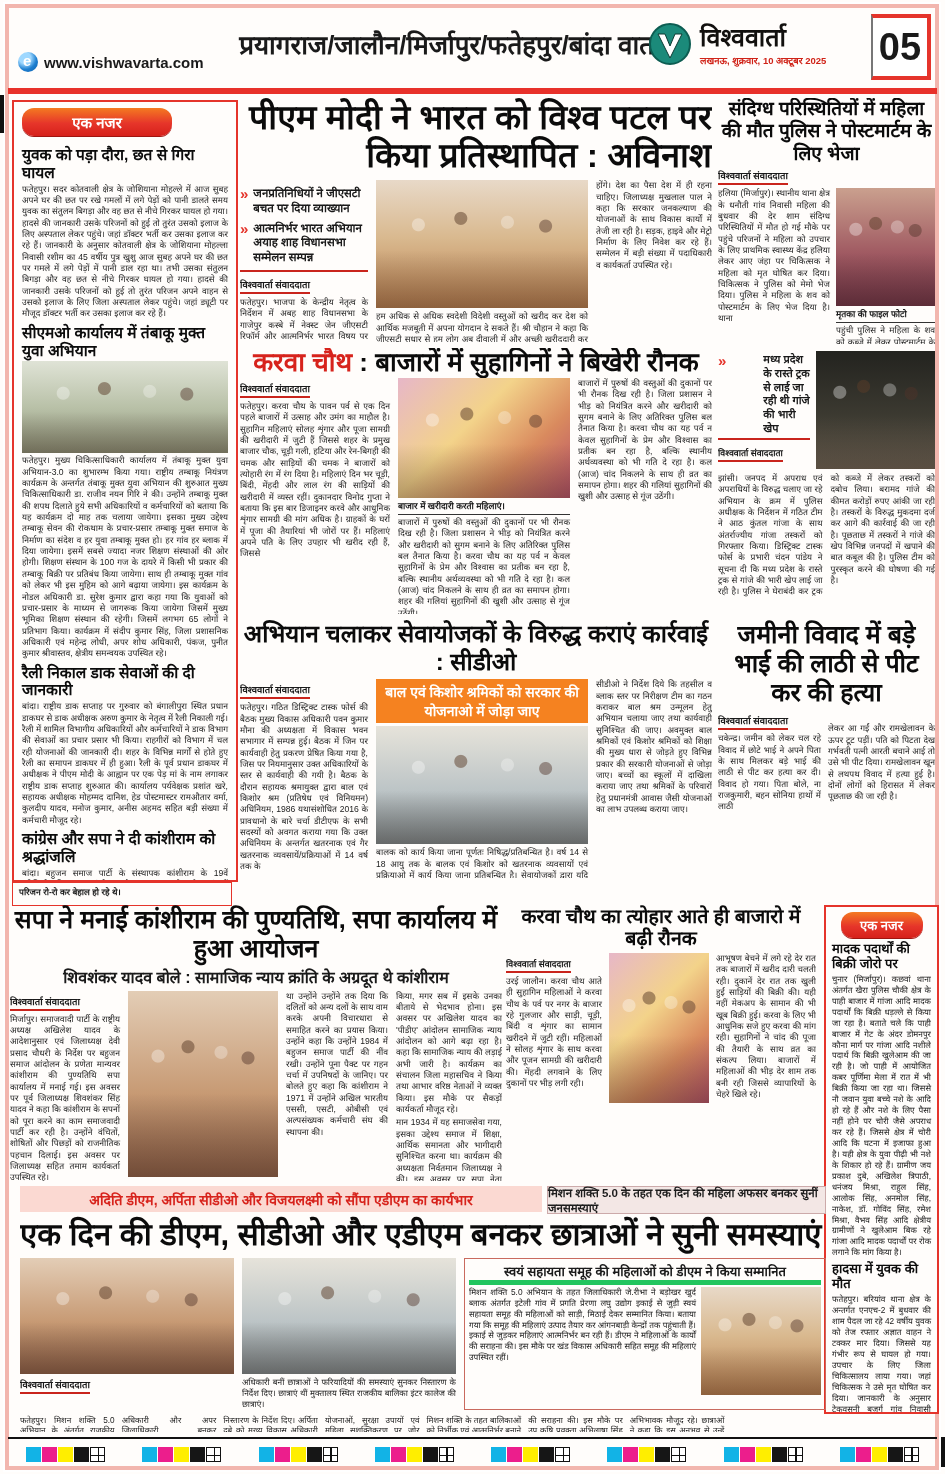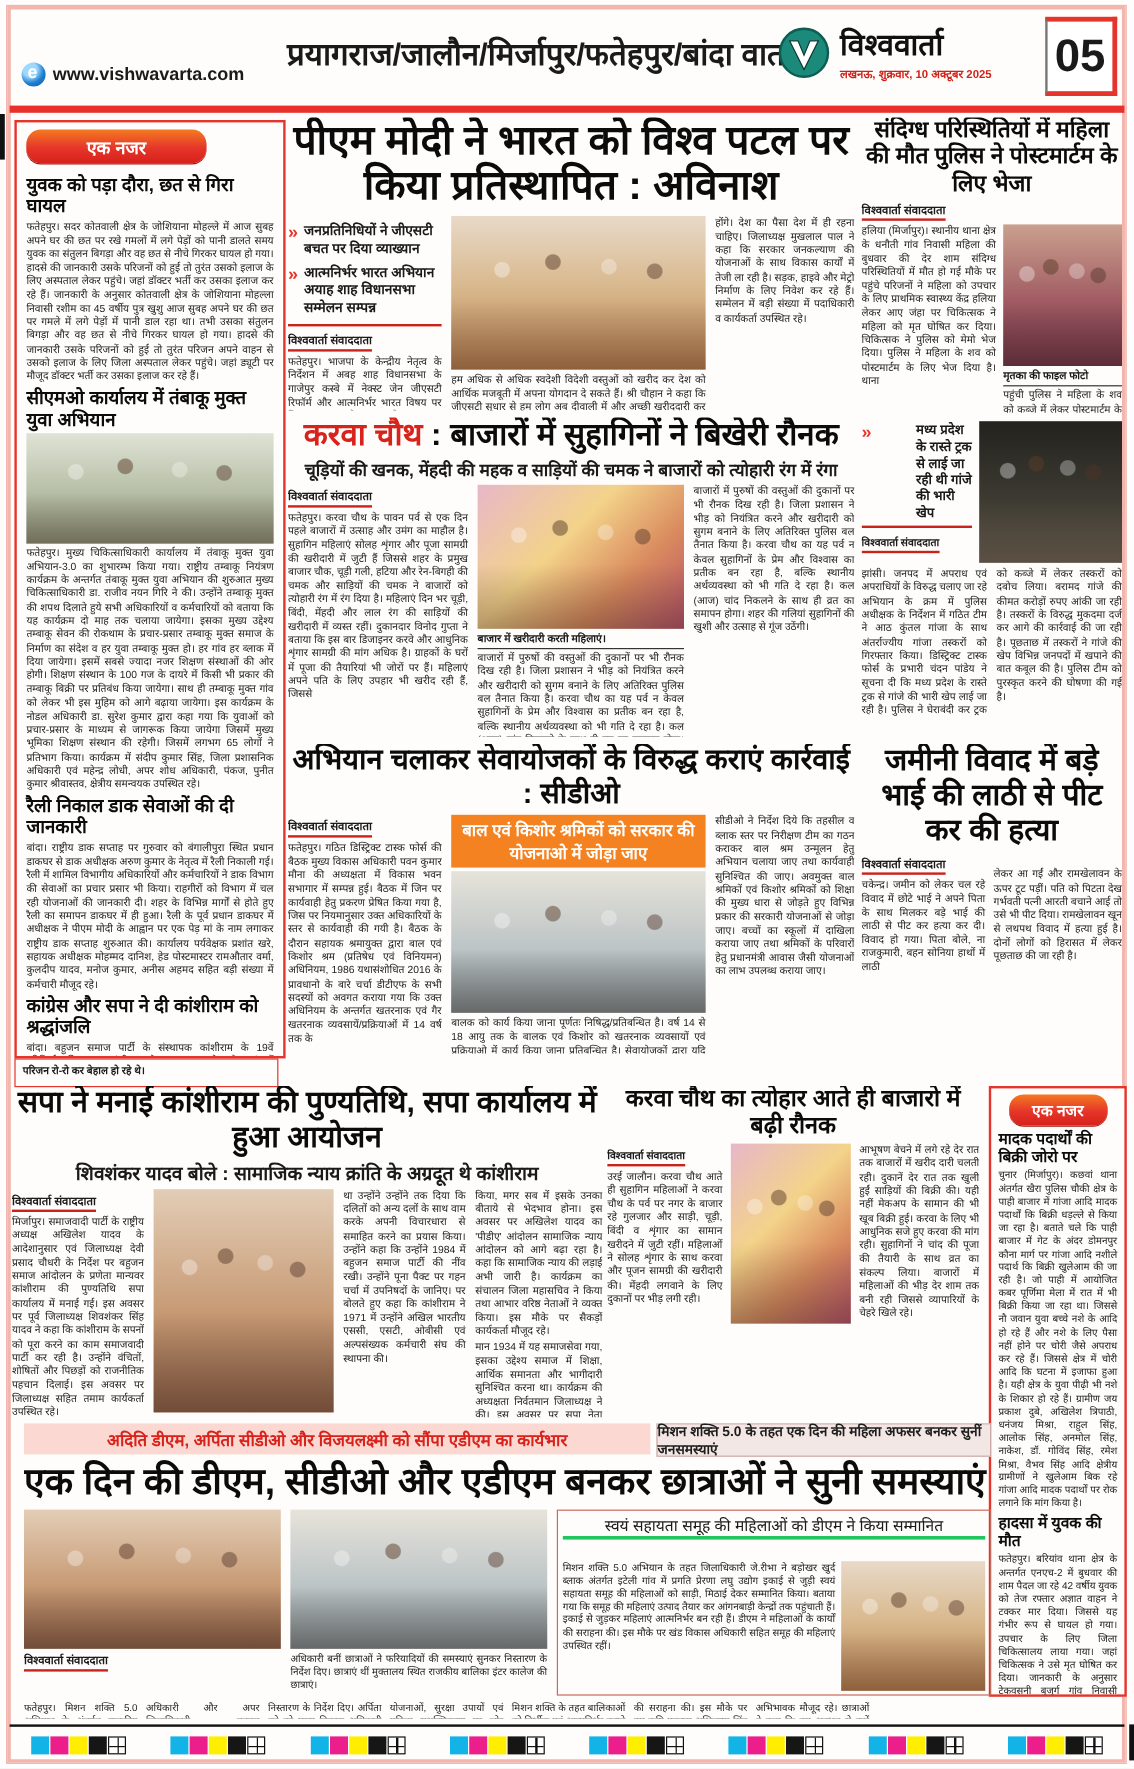--- a/index.html
+++ b/index.html
@@ -23,21 +23,21 @@
   
   .njbox{border:2px solid #e5342b;background:#fffdfb;}
   .njhead{margin:6px 8px 4px 8px;width:150px;text-align:center;color:#fff;font-weight:bold;font-size:15px;
           padding:4px 0;border-radius:12px;background:linear-gradient(180deg,#f47a21 0%,#e6352a 55%,#d6211b 100%);
           box-shadow:0 1px 0 #a01510;}
   .njbody{padding:2px 8px 6px 8px;}
   h2.story{margin:4px 0 2px 0;font-size:15.5px;line-height:1.15;color:#0c0c0c;}
   h3.story{margin:4px 0 2px 0;font-size:13px;line-height:1.15;color:#0c0c0c;}
   .body{font-size:8.6px;line-height:1.32;text-align:justify;color:#222;}
   .byline{font-weight:bold;font-size:9.5px;border-bottom:2px solid #c9241c;display:inline-block;padding-bottom:1px;margin:2px 0 3px 0;}
-  .headline-xl{font-size:34px;line-height:1.12;font-weight:bold;text-align:center;margin:0;color:#0b0b0b;}
+  .headline-xl{font-size:34px;line-height:1.12;font-weight:bold;text-align:right;margin:0;color:#0b0b0b;}
   .headline-l{font-size:23px;line-height:1.15;font-weight:bold;margin:0;color:#0b0b0b;}
   .headline-m{font-size:19px;line-height:1.18;font-weight:bold;margin:0;color:#0b0b0b;}
   .subhead{font-size:14.5px;font-weight:bold;text-align:center;margin:3px 0;}
   .red{color:#d7231c;}
   .bullets{font-size:11.5px;font-weight:bold;line-height:1.25;}
   .bullet{display:flex;gap:5px;margin:6px 0;}
   .chev{color:#e5342b;font-size:15px;line-height:1;font-weight:bold;}
   .cols2{column-count:2;column-gap:8px;}
   .cols8{column-count:8;column-gap:7px;}
   .ph{position:relative;background:#cfc8bd;}
@@ -52,21 +52,21 @@
   .ph-market{background:linear-gradient(135deg,#e7b7c8,#f3d38a 40%,#d98a5e 70%,#b8506a);}
   .ph-portrait{background:linear-gradient(180deg,#caa08e 0%,#a05a62 55%,#6e2f46 100%);}
   .ph-night{background:linear-gradient(180deg,#23231f 0%,#3c3a31 55%,#6a6456 100%);}
   .ph-meeting{background:linear-gradient(180deg,#e6e3da 0%,#bcc4c6 55%,#7d8b90 100%);}
   .ph-group{background:linear-gradient(180deg,#e3cdb6 0%,#c79a74 55%,#8e5f46 100%);}
   .caption{font-size:8.8px;font-weight:bold;border-bottom:1px solid #333;padding:2px 0;}
   .banner{background:#f58220;color:#fff;font-weight:bold;text-align:center;font-size:14px;padding:3px 2px;}
   .band-pink{background:#fbd9d2;color:#d7231c;font-weight:bold;font-size:14px;display:flex;align-items:center;justify-content:center;}
   .band-dark{background:#f3e7e5;color:#1d1d1d;font-weight:bold;font-size:11.5px;display:flex;align-items:center;justify-content:center;border:1px solid #caa;}
   .shgbox{border:1px solid #c96a5e;padding:3px 4px;}
-  .shg-h{font-size:13px;font-weight:normal;text-align:center;border-bottom:3px solid #22c55e;margin-bottom:18px;}
+  .shg-h{font-size:13px;font-weight:bold;text-align:center;border-bottom:5px solid #22c55e;margin-bottom:2px;}
   .tailbox{border:1.5px solid #e5342b;font-size:8.6px;font-weight:bold;padding:3px 6px;}
   .blackrule{position:absolute;left:8px;right:8px;top:1437px;height:2px;background:#111;}
   .cmykrow{position:absolute;left:26px;right:26px;top:1447px;display:flex;justify-content:space-between;}
   .cmyk{display:flex;gap:1px;}
   .sw{width:15px;height:15px;display:inline-block;}
   .sw.c{background:#12b3e6;} .sw.m{background:#ec1e8c;} .sw.y{background:#ffee00;} .sw.k{background:#161616;}
   .sw.reg{background:#fff;border:1.5px solid #111;box-sizing:border-box;position:relative;}
   .sw.reg:before{content:"";position:absolute;left:50%;top:0;bottom:0;width:1.5px;background:#111;}
   .sw.reg:after{content:"";position:absolute;top:50%;left:0;right:0;height:1.5px;background:#111;}
   .thinredrule{height:2px;background:#c9241c;margin:2px 0;}
@@ -156,21 +156,20 @@
         <p class="body" style="margin:2px 0 0 0;">पहुंची पुलिस ने महिला के शव को कब्जे में लेकर पोस्टमार्टम के लिए भेज दिया गया है। महिला के मायका पक्ष के परिजन शव को लेकर घर चले गए। मौके पर पोस्टमार्टम रिपोर्ट के बाद मौत का कारण स्पष्ट हो पायेगा।</p>
       </div>
     </div>
   </section>
 
   <section class="sec" style="left:240px;top:348px;width:472px;height:266px;">
     <h1 class="headline-l" style="font-size:26px;text-align:center;">
       <span class="red">करवा चौथ</span>
       <span>: बाजारों में सुहागिनों ने बिखेरी रौनक</span>
     </h1>
-    <div class="subhead">चूड़ियों की खनक, मेंहदी की महक व साड़ियों की चमक ने बाजारों को त्योहारी रंग में रंगा</div>
     <div style="display:flex;gap:8px;">
       <div style="width:150px;">
         <div class="byline">विश्ववार्ता संवाददाता</div>
         <p class="body" style="margin:0;">फतेहपुर। करवा चौथ के पावन पर्व से एक दिन पहले बाजारों में उत्साह और उमंग का माहौल है। सुहागिन महिलाएं सोलह शृंगार और पूजा सामग्री की खरीदारी में जुटी हैं जिससे शहर के प्रमुख बाजार चौक, चूड़ी गली, हटिया और रेन-बिगही की चमक और साड़ियों की चमक ने बाजारों को त्योहारी रंग में रंग दिया है। महिलाएं दिन भर चूड़ी, बिंदी, मेंहदी और लाल रंग की साड़ियों की खरीदारी में व्यस्त रहीं। दुकानदार विनोद गुप्ता ने बताया कि इस बार डिजाइनर करवे और आधुनिक शृंगार सामग्री की मांग अधिक है। ग्राहकों के घरों में पूजा की तैयारियां भी जोरों पर हैं। महिलाएं अपने पति के लिए उपहार भी खरीद रही हैं, जिससे</p>
       </div>
       <div style="width:172px;">
         <div class="ph ph-market" style="height:120px;"></div>
         <div class="caption">बाजार में खरीदारी करती महिलाएं।</div>
         <p class="body" style="margin:2px 0 0 0;">बाजारों में पुरुषों की वस्तुओं की दुकानों पर भी रौनक दिख रही है। जिला प्रशासन ने भीड़ को नियंत्रित करने और खरीदारी को सुगम बनाने के लिए अतिरिक्त पुलिस बल तैनात किया है। करवा चौथ का यह पर्व न केवल सुहागिनों के प्रेम और विश्वास का प्रतीक बन रहा है, बल्कि स्थानीय अर्थव्यवस्था को भी गति दे रहा है। कल (आज) चांद निकलने के साथ ही व्रत का समापन होगा। शहर की गलियां सुहागिनों की खुशी और उत्साह से गूंज उठेंगी।</p>
       </div>

